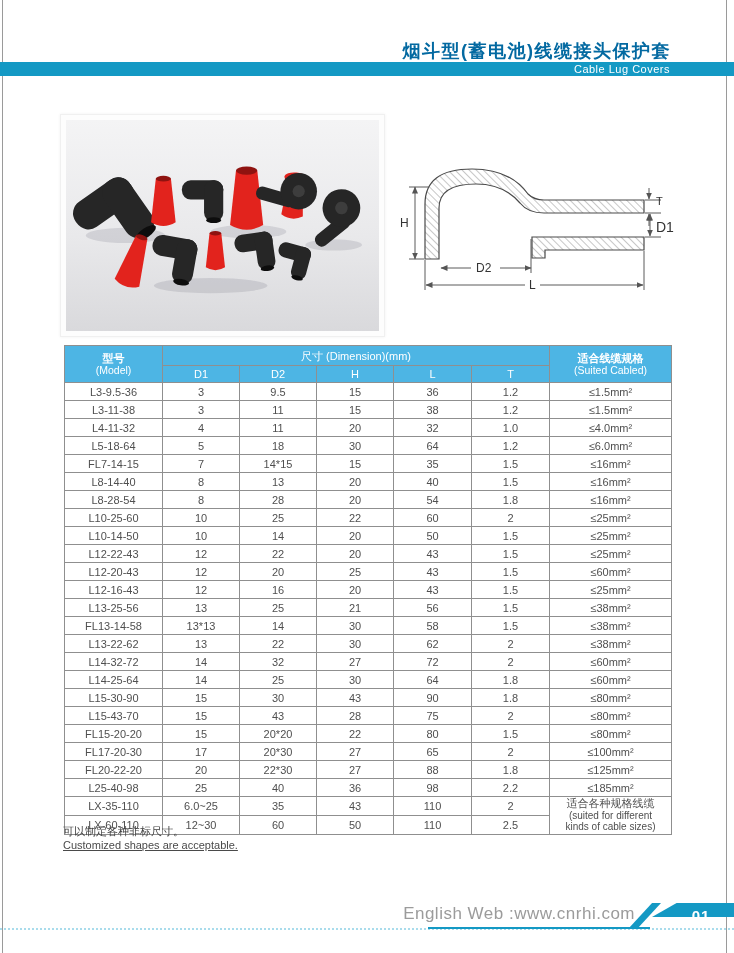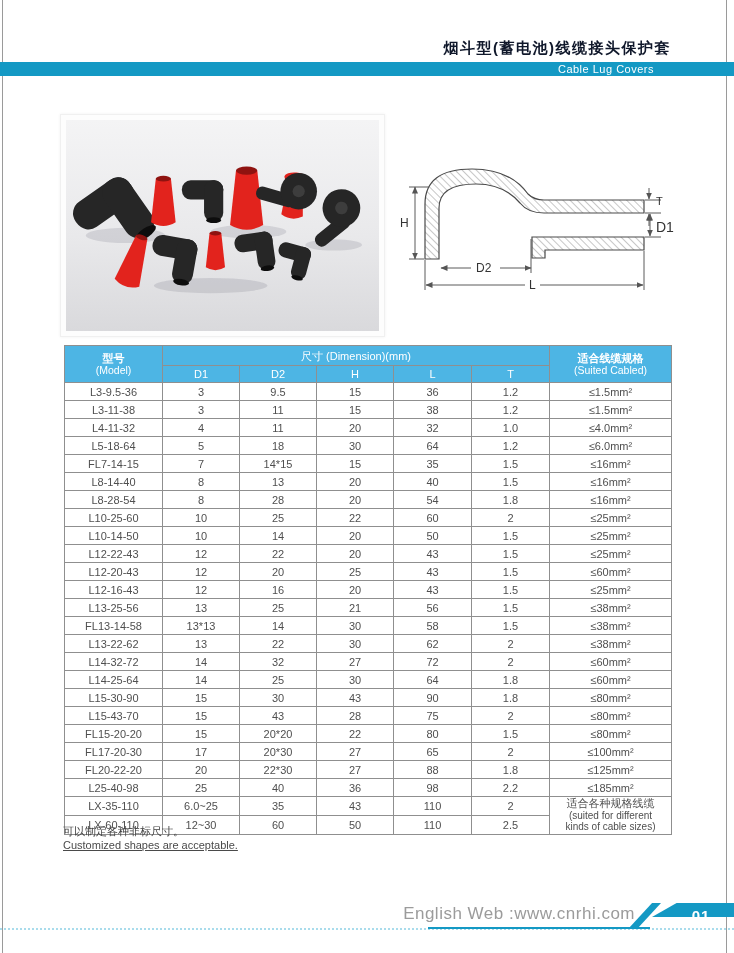--- a/index.html
+++ b/index.html
@@ -17,27 +17,27 @@
     overflow:hidden;
     color:var(--ink);
   }
   .vline{position:absolute;top:0;width:1px;height:953px;background:#9a9a9a;}
   .vline.left{left:2px;}
   .vline.right{left:726px;}
 
   
   .page-title{
     position:absolute;top:39px;right:63px;
-    font-size:15px;font-weight:bold;letter-spacing:1.5px;color:#0f172a;
+    font-size:18px;font-weight:bold;letter-spacing:1.5px;color:#0369a1;
   }
   .teal-bar{
     position:absolute;top:62px;left:0;right:0;height:14px;
     background:var(--teal);
     color:#fff;font-size:11px;line-height:14px;letter-spacing:.5px;
-    text-align:right;padding-right:80px;
+    text-align:right;padding-right:64px;
   }
 
   
   .photo-card{
     position:absolute;left:60px;top:114px;width:325px;height:223px;
     background:#fdfdfd;border:1px solid #f0f0f0;padding:5px;
     box-shadow:0 0 3px rgba(0,0,0,.06);
   }
   .photo-inner{
     width:100%;height:100%;

